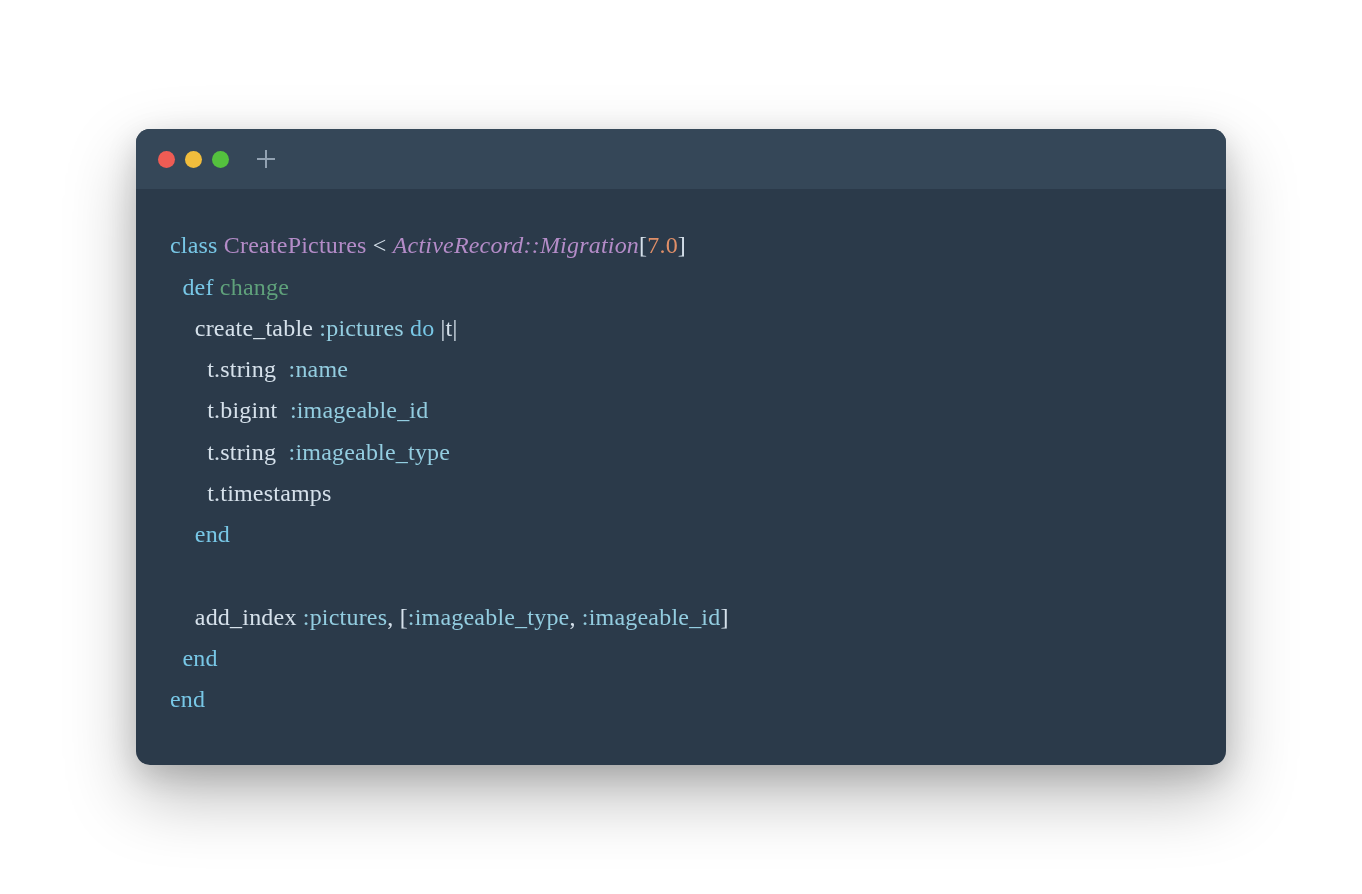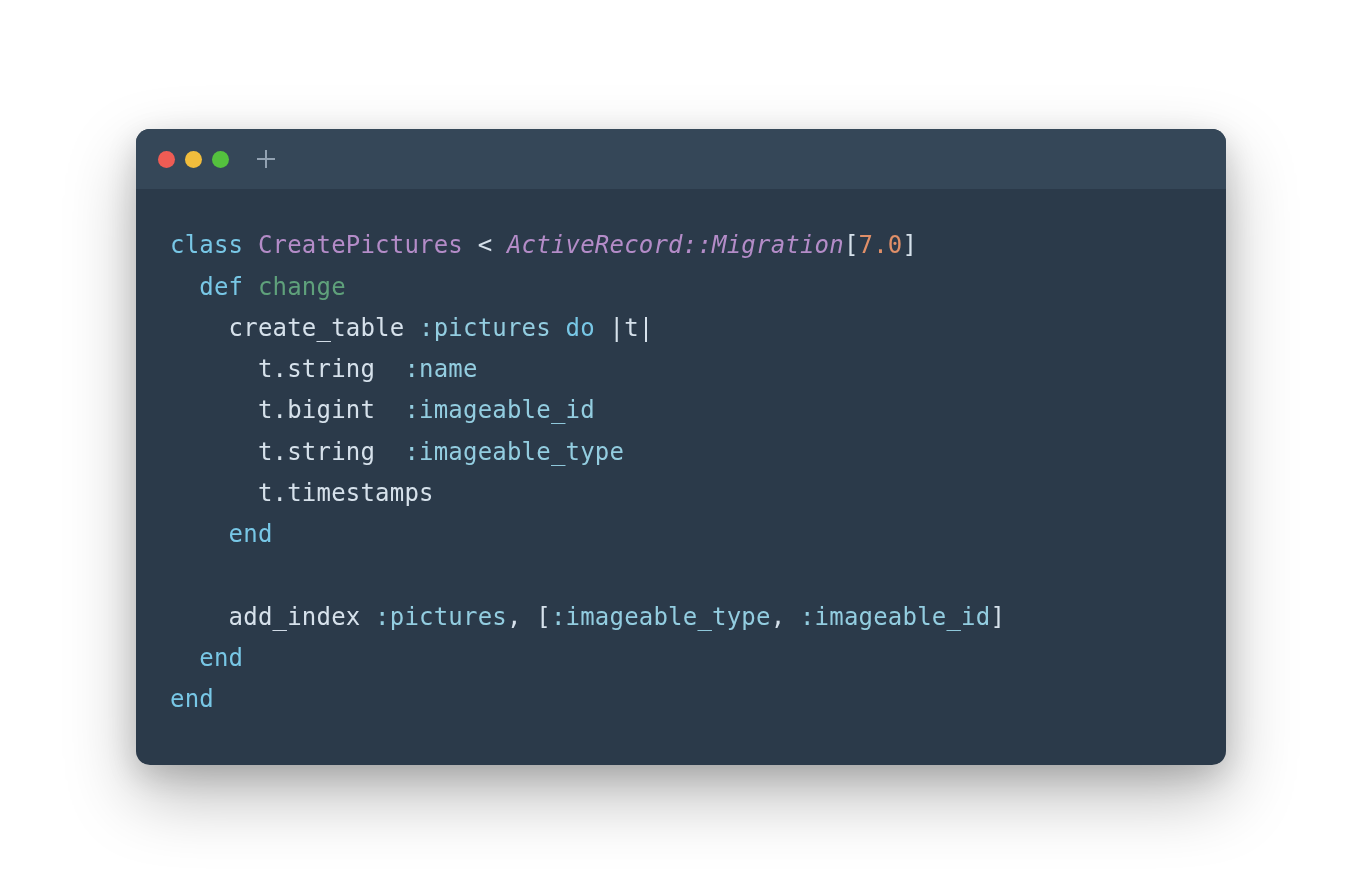--- a/index.html
+++ b/index.html
@@ -17,20 +17,21 @@
       justify-content: center;
       font-family: 'SF Mono', 'Monaco', 'Menlo', 'Consolas', monospace;
     }
     
     .window {
       width: 1090px;
       background: #2b3a4a;
       border-radius: 14px;
       box-shadow: 0 30px 70px rgba(0, 0, 0, 0.28), 0 10px 30px rgba(0,0,0,0.15);
       overflow: hidden;
+      font-family: Liberation Serif, serif;
     }
     
     .titlebar {
       height: 60px;
       background: #354758;
       display: flex;
       align-items: center;
       padding: 0 22px;
       gap: 10px;
     }

